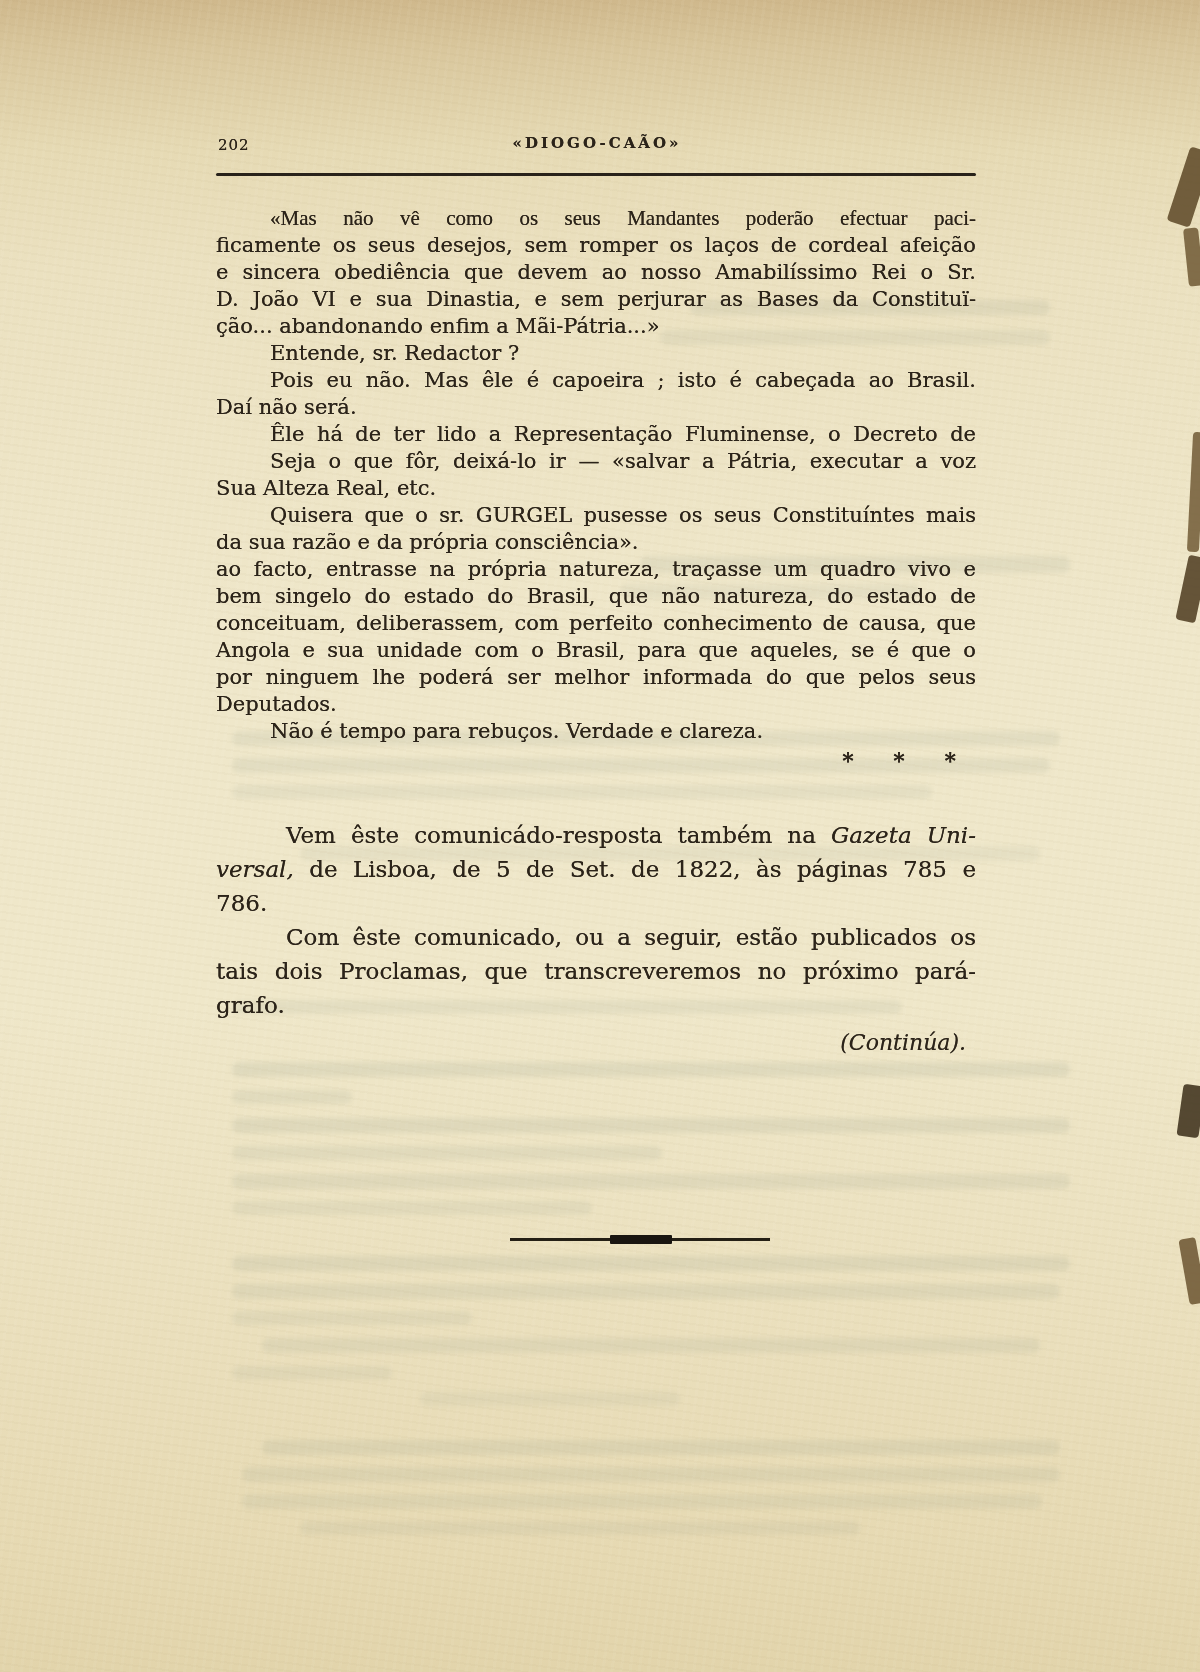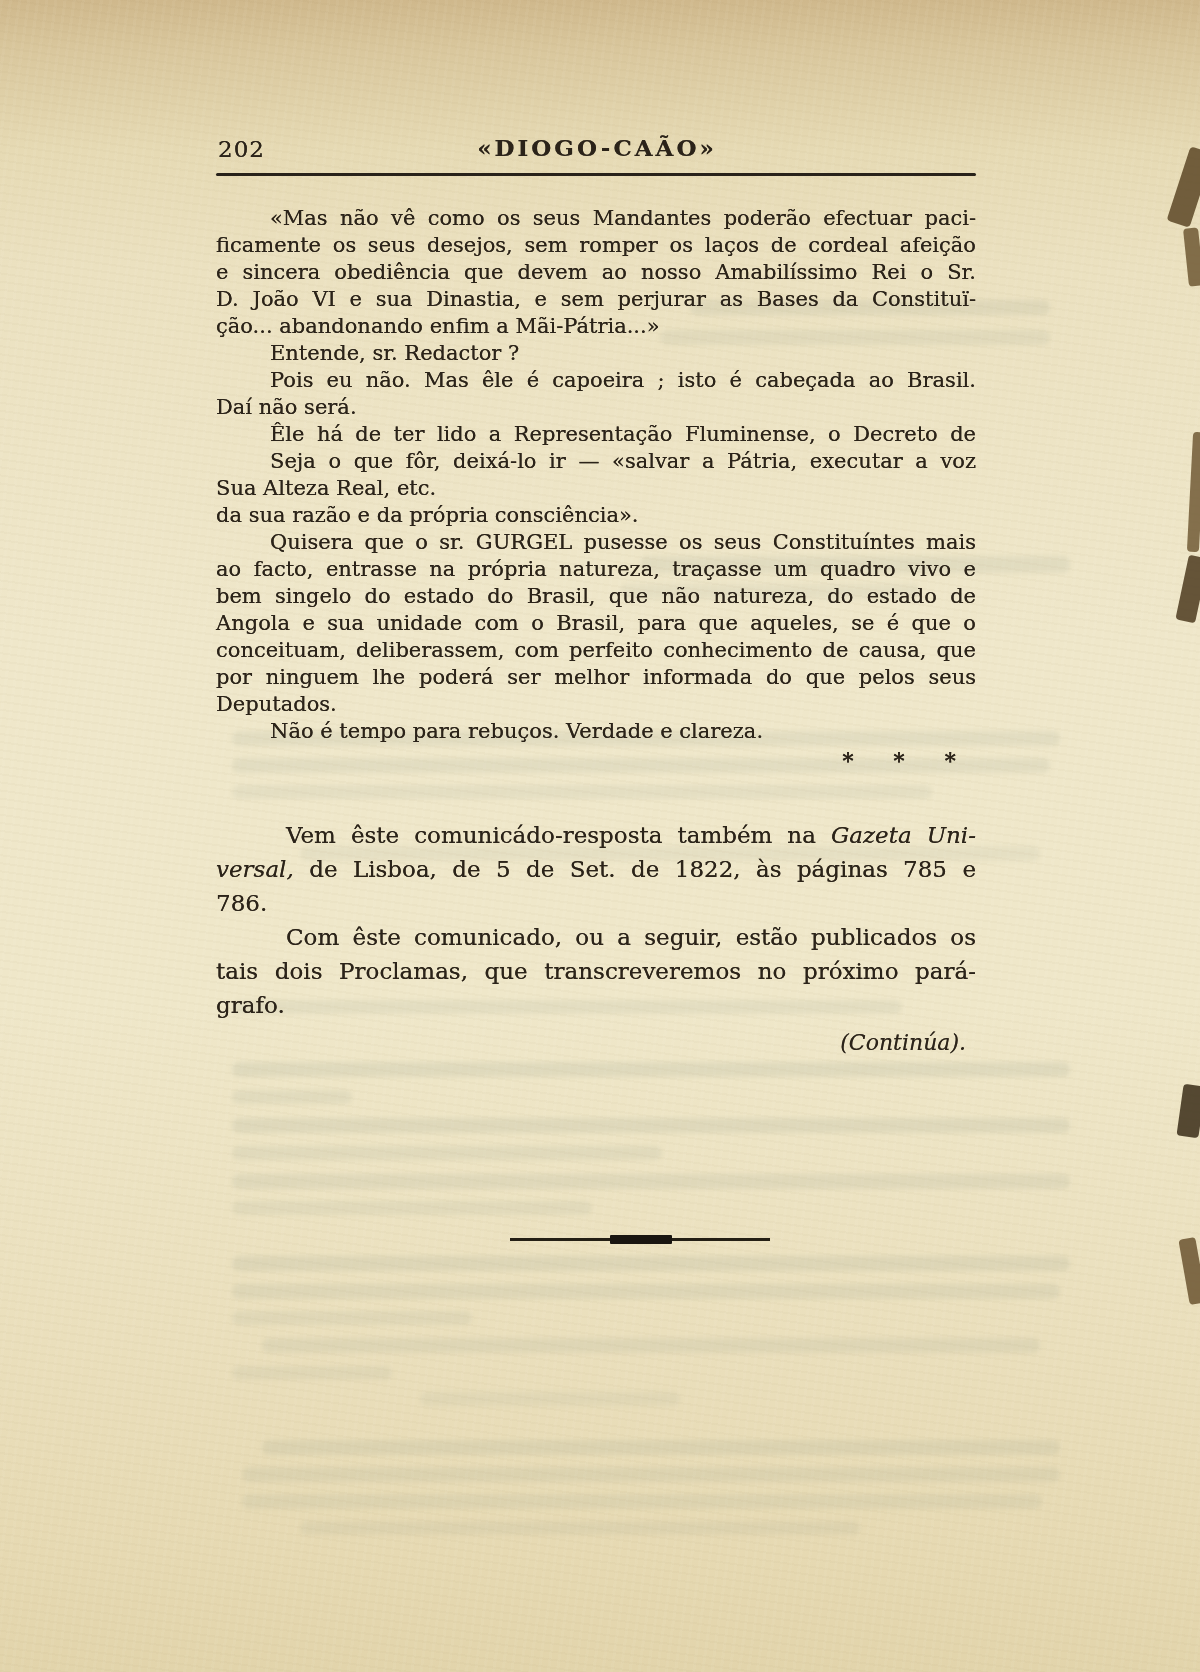--- a/index.html
+++ b/index.html
@@ -13,21 +13,21 @@
       #cfb88c 0%, #d9c79d 3%, #e6dab4 9%, #ebe1c0 16%,
       #efe7ca 38%, #efe7c9 60%, #eadfbc 80%, #e6d9b2 93%, #e2d4ab 100%);
     color:#2b2319;
   }
   .grain{
     position:absolute;inset:0;pointer-events:none;
     background:
       repeating-linear-gradient(8deg, rgba(128,106,62,.030) 0 2px, rgba(0,0,0,0) 2px 8px),
       repeating-linear-gradient(98deg, rgba(255,255,245,.045) 0 3px, rgba(0,0,0,0) 3px 9px);
   }
-  .header{position:absolute;left:218px;top:134px;width:758px;height:32px;font-size:23px;}
+  .header{position:absolute;left:218px;top:134px;width:758px;height:32px;font-size:15px;}
   .page-num{position:absolute;left:0;top:2px;letter-spacing:1px;text-shadow:0 0 .5px rgba(43,35,25,.9);}
   .running-title{position:absolute;left:50%;top:0;transform:translateX(-50%);
     letter-spacing:3px;font-weight:bold;text-shadow:0 0 .4px rgba(43,35,25,.7);text-align:right;}
   .header-rule{position:absolute;left:216px;top:173px;width:760px;height:3px;
     background:#28221a;border-radius:2px;}
   .page-body{position:absolute;left:216px;top:205px;width:760px;}
   .section{text-shadow:0 0 .45px rgba(43,35,25,.85);}
   .line{text-align:justify;text-align-last:justify;white-space:normal;}
   .line.last{text-align-last:left;}
   .it{font-style:italic;}
@@ -85,37 +85,37 @@
   <div class="header">
     <span class="page-num">202</span>
     <span class="running-title">«DIOGO-CAÃO»</span>
   </div>
 
   <div class="header-rule"></div>
 
   <main class="page-body">
     <div class="slot" id="slot-section-1">
         <div class="section" style="font-size: 21px; line-height: 27px;">
-          <div class="line" style="text-indent: 54px;"><span>«Mas não vê como os seus Mandantes poderão efectuar paci-</span></div>
+          <div class="line" style="text-indent: 54px; font-family: Liberation Serif, serif;"><span>«Mas não vê como os seus Mandantes poderão efectuar paci-</span></div>
           <div class="line"><span>ficamente os seus desejos, sem romper os laços de cordeal afeição</span></div>
           <div class="line"><span>e sincera obediência que devem ao nosso Amabilíssimo Rei o Sr.</span></div>
           <div class="line"><span>D. João VI e sua Dinastia, e sem perjurar as Bases da Constituï-</span></div>
           <div class="line last"><span>ção... abandonando enfim a Mãi-Pátria...»</span></div>
           <div class="line last" style="text-indent: 54px;"><span>Entende, sr. Redactor ?</span></div>
           <div class="line" style="text-indent: 54px;"><span>Pois eu não. Mas êle é capoeira ; isto é cabeçada ao Brasil.</span></div>
           <div class="line last"><span>Daí não será.</span></div>
           <div class="line" style="text-indent: 54px;"><span>Êle há de ter lido a Representação Fluminense, o Decreto de</span></div>
           <div class="line" style="text-indent: 54px;"><span>Seja o que fôr, deixá-lo ir — «salvar a Pátria, executar a voz</span></div>
           <div class="line last"><span>Sua Alteza Real, etc.</span></div>
+          <div class="line" style="text-indent: 54px;"><span>Quisera que o sr. GURGEL pusesse os seus Constituíntes mais</span></div>
           <div class="line last"><span>da sua razão e da própria consciência».</span></div>
-          <div class="line" style="text-indent: 54px;"><span>Quisera que o sr. GURGEL pusesse os seus Constituíntes mais</span></div>
           <div class="line"><span>ao facto, entrasse na própria natureza, traçasse um quadro vivo e</span></div>
           <div class="line"><span>bem singelo do estado do Brasil, que não natureza, do estado de</span></div>
+          <div class="line"><span>conceituam, deliberassem, com perfeito conhecimento de causa, que</span></div>
           <div class="line"><span>Angola e sua unidade com o Brasil, para que aqueles, se é que o</span></div>
-          <div class="line"><span>conceituam, deliberassem, com perfeito conhecimento de causa, que</span></div>
           <div class="line"><span>por ninguem lhe poderá ser melhor informada do que pelos seus</span></div>
           <div class="line last"><span>Deputados.</span></div>
           <div class="line last" style="text-indent: 54px;"><span>Não é tempo para rebuços. Verdade e clareza.</span></div>
         </div>
       </div>
     <div class="separator-row">* * *</div>
     <div class="slot slot2" id="slot-section-2">
         <div class="section" style="font-size: 23px; line-height: 34px;">
           <div class="line" style="text-indent: 70px;"><span>Vem êste comunicádo-resposta também na </span><span class="it">Gazeta Uni-</span></div>
           <div class="line"><span class="it">versal,</span><span> de Lisboa, de 5 de Set. de 1822, às páginas 785 e</span></div>

